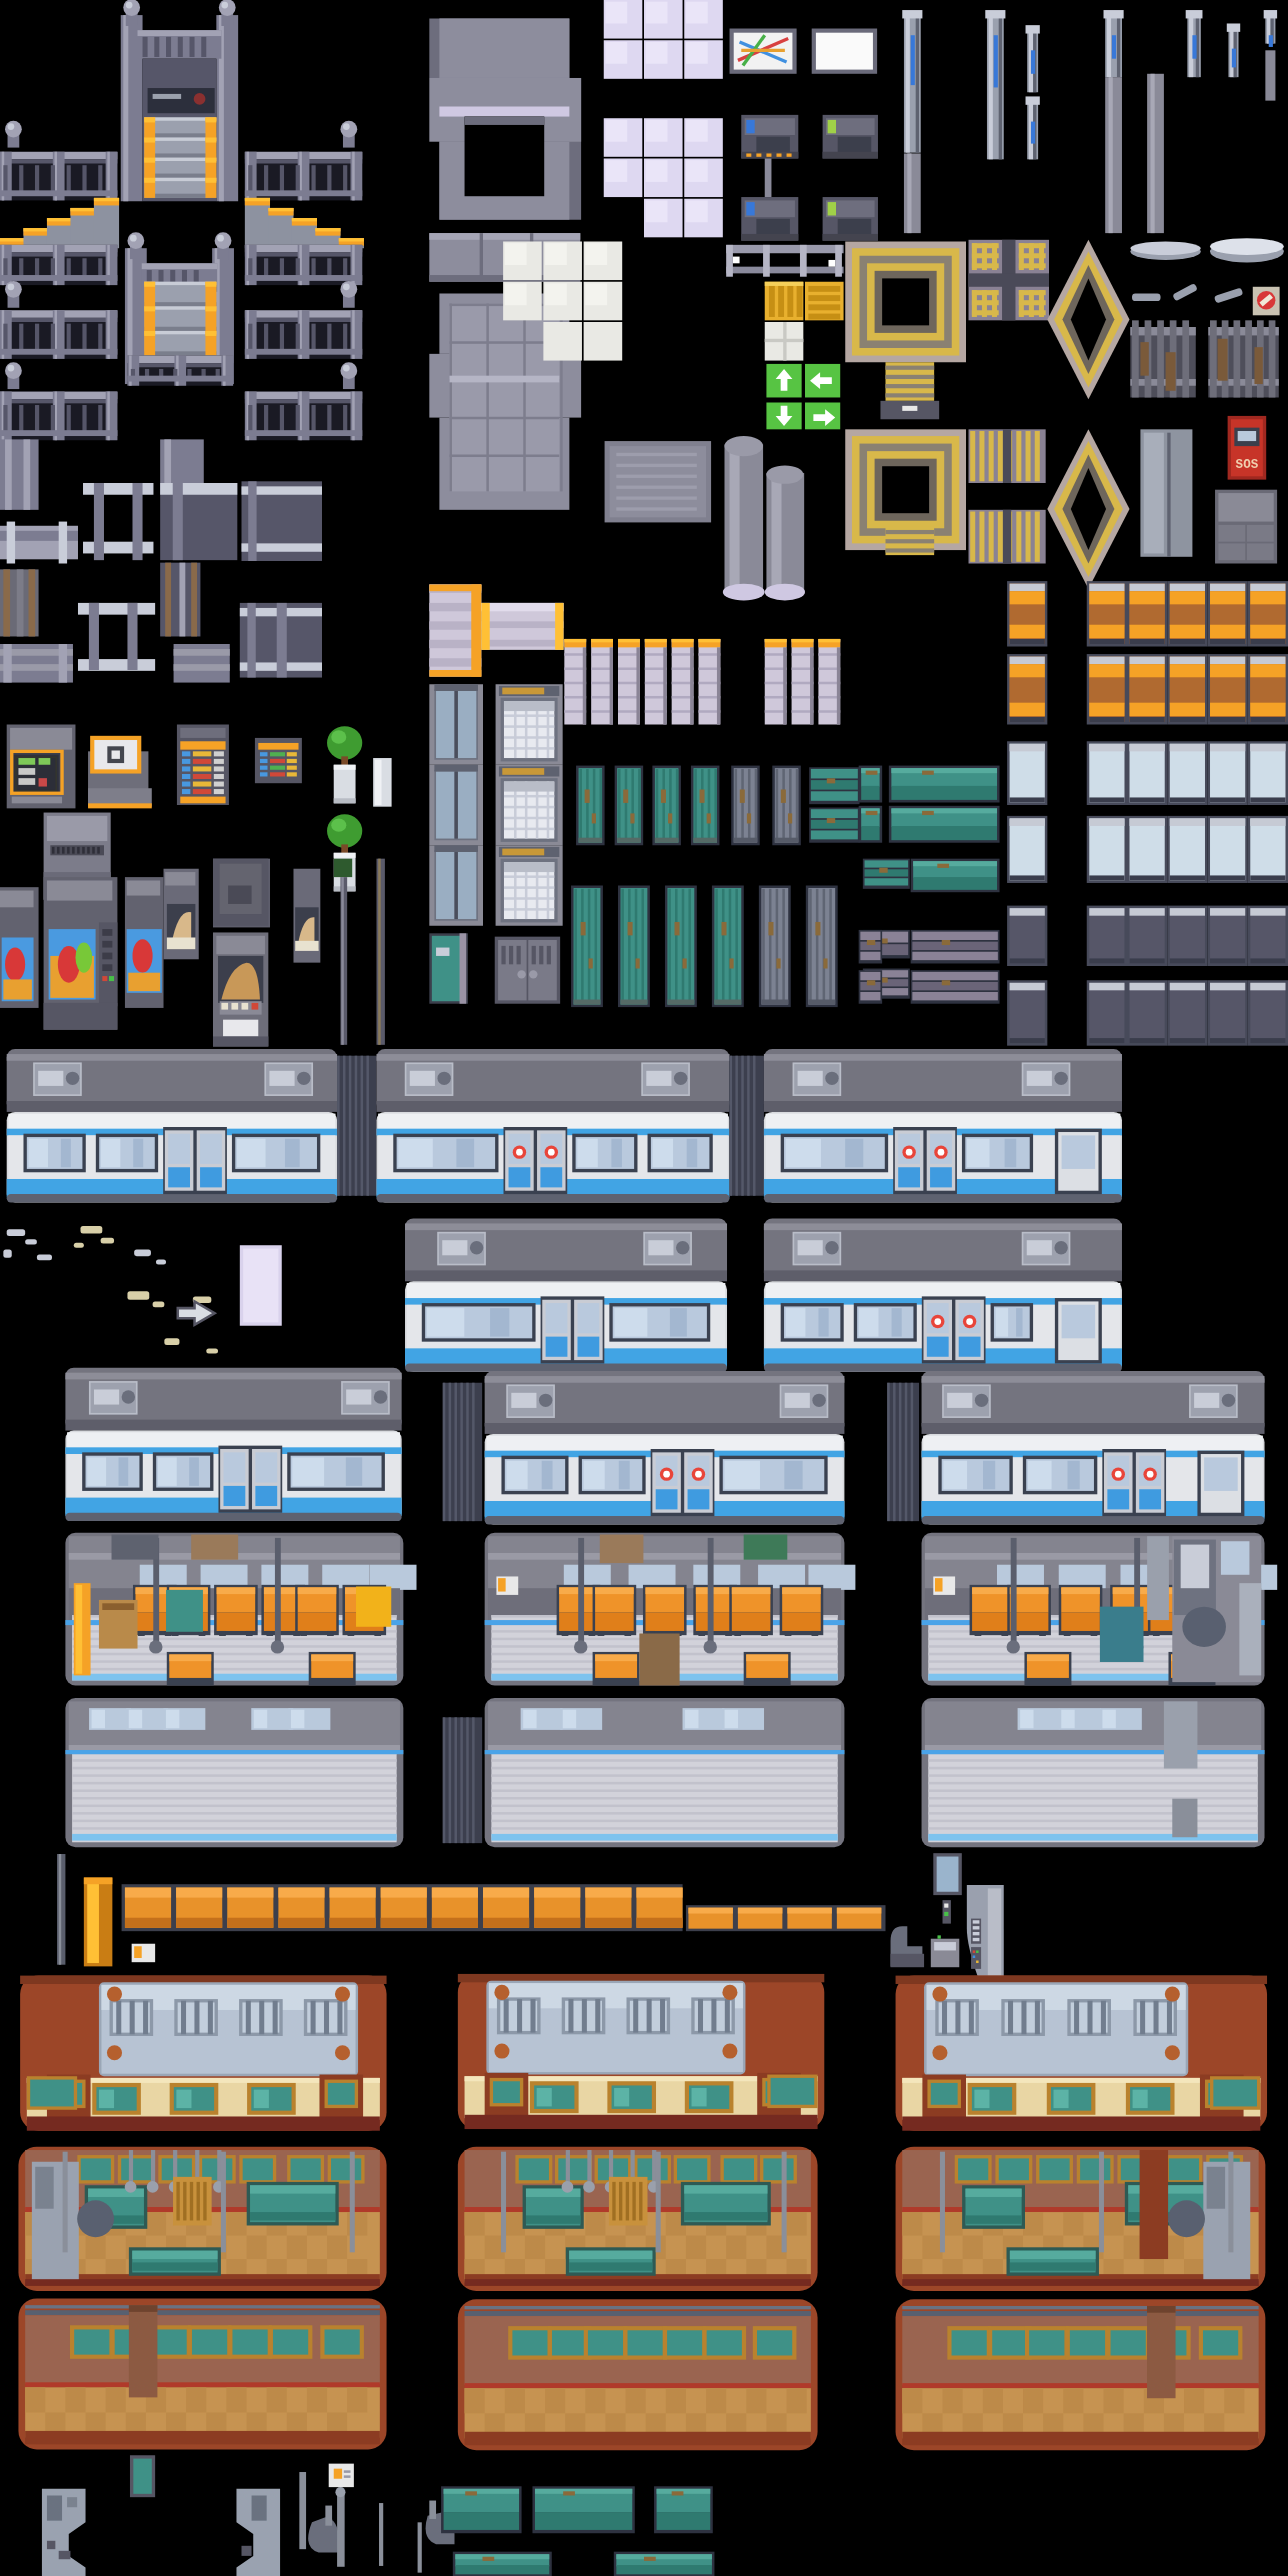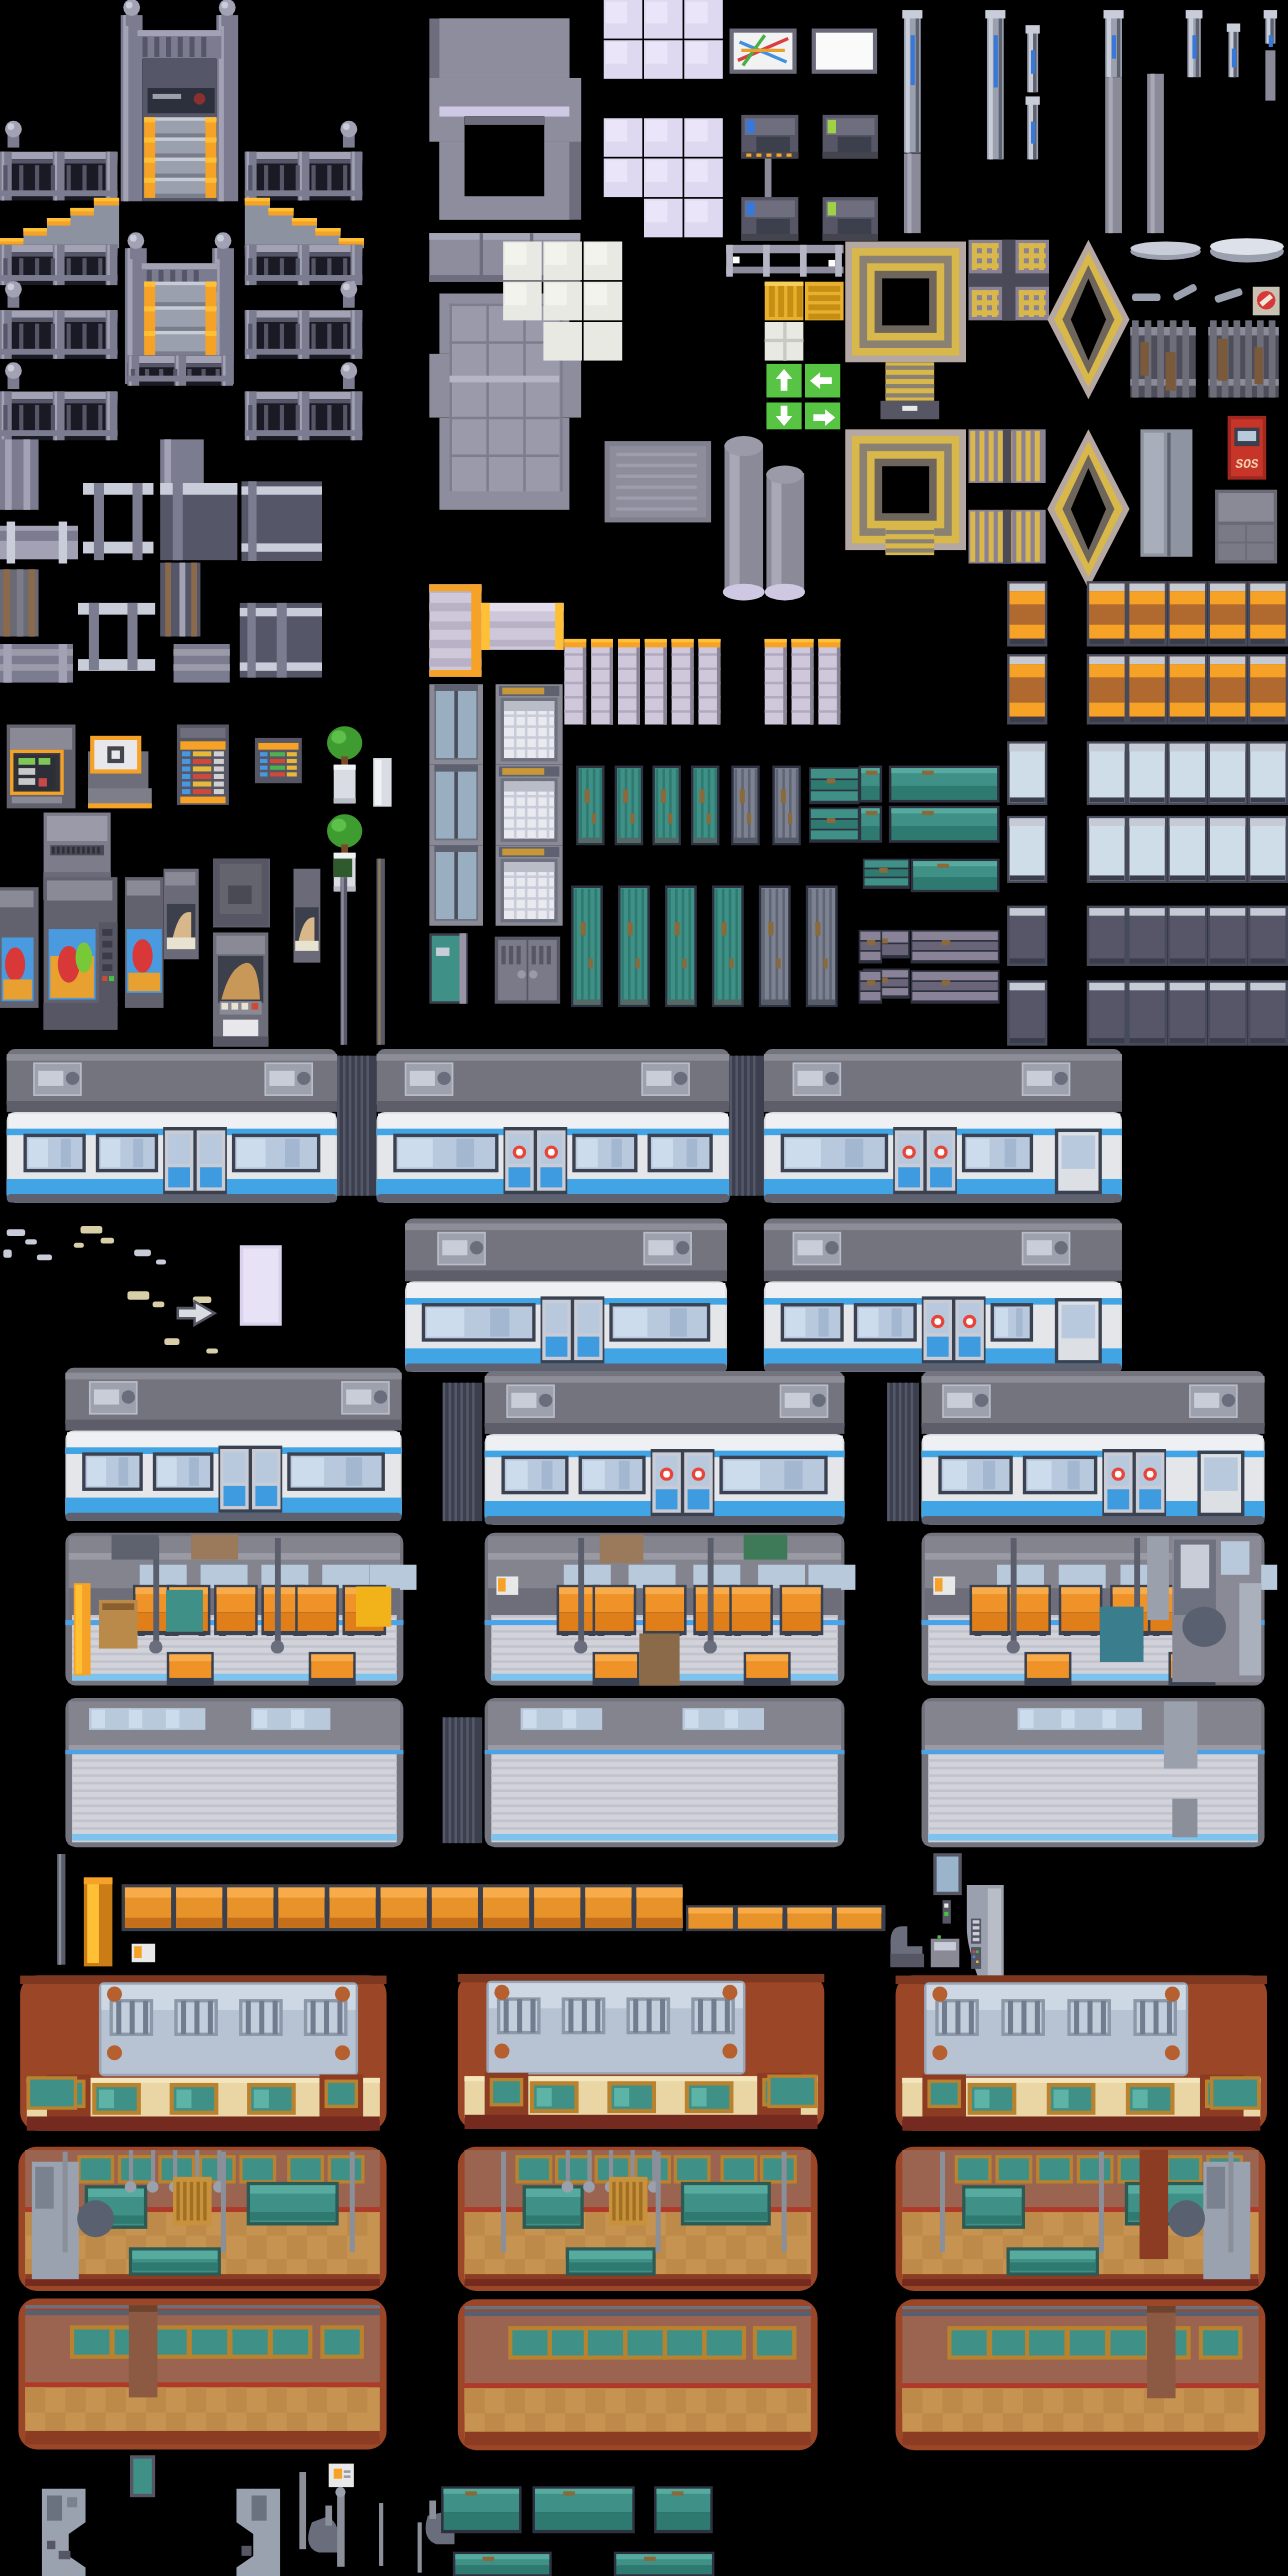--- a/index.html
+++ b/index.html
@@ -1,18 +1,18 @@
 <!DOCTYPE html>
 <html style="font-size:13.4px"><head>
 <meta charset="utf-8">
 <title>Subway tileset</title>
 <style>
   html,body{margin:0;padding:0;background:#000;}
   body{font-family:"Liberation Sans", sans-serif;}
-  #stage{position:relative;width:1288px;height:2576px;overflow:hidden;font-style:italic;}
+  #stage{position:relative;width:1288px;height:2576px;overflow:hidden;}
 </style>
 </head>
 <body>
 <div id="stage">
 <svg xmlns="http://www.w3.org/2000/svg" width="1288" height="2576" viewBox="0 0 1536 3072">
 
 <rect x="0" y="0" width="1536" height="3072" fill="#000000"></rect>
 
 <rect x="144" y="18" width="26" height="222" fill="#7c7c91"></rect>
 <rect x="147" y="18" width="6" height="222" fill="#a2a2b4"></rect>

